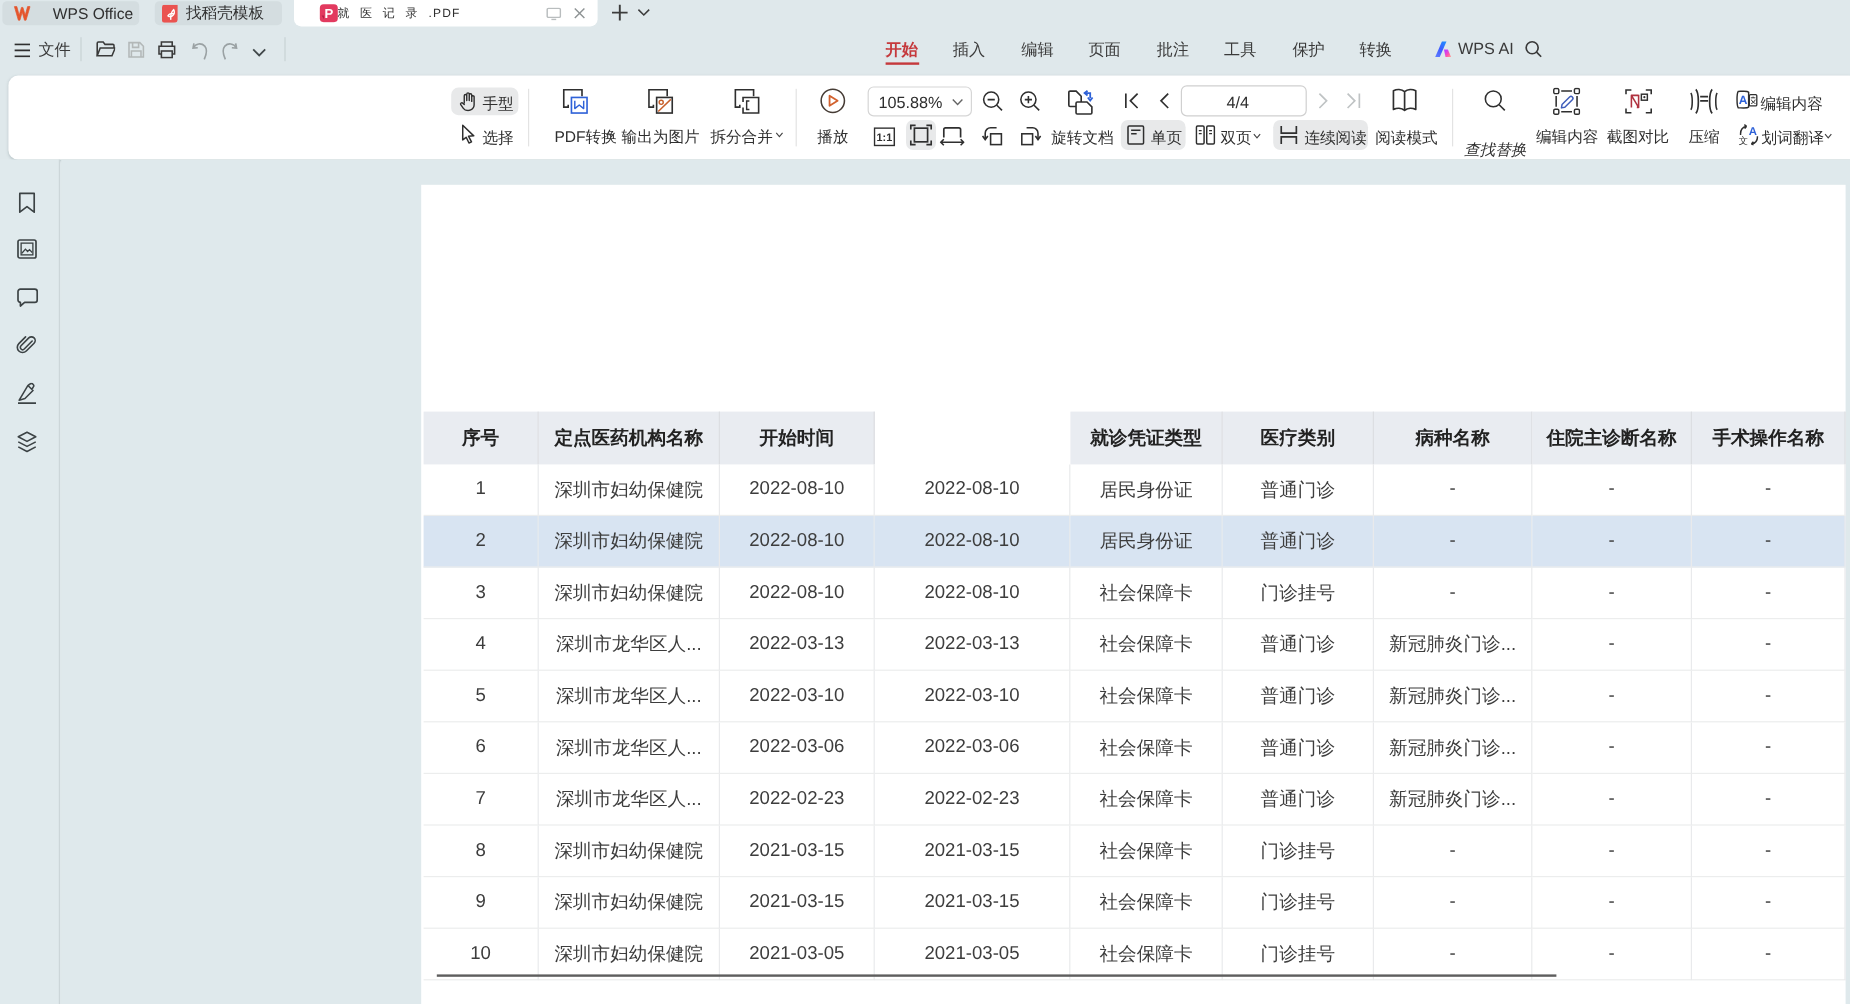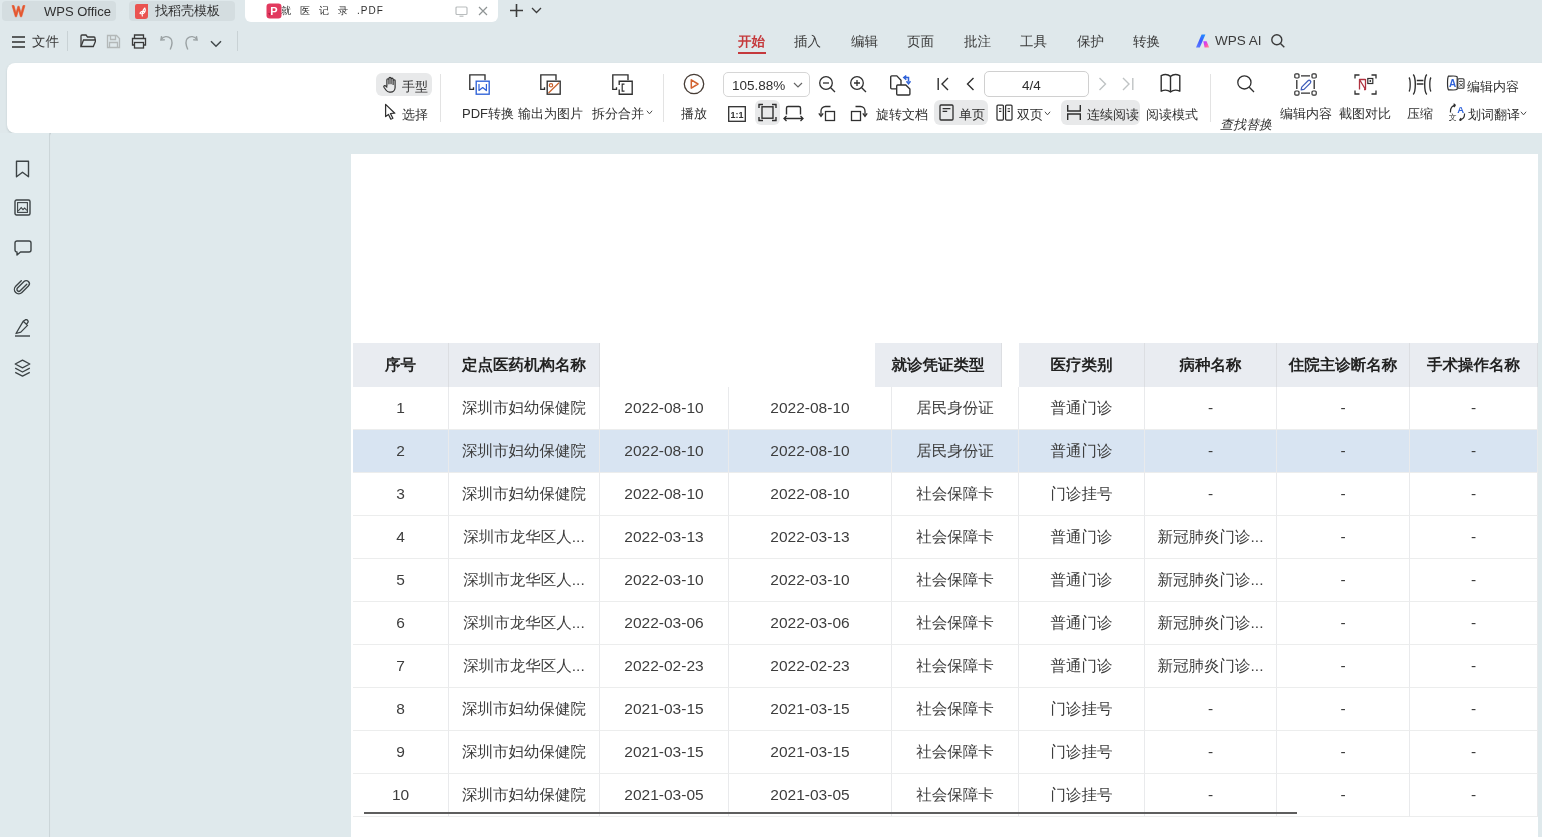--- a/index.html
+++ b/index.html
@@ -341,21 +341,22 @@
         <path d="M1.2 13.4 L8.5 17.2 L15.8 13.4" fill="none" stroke="#3c4345" stroke-width="1.3" stroke-linejoin="round"></path>
       </svg>
 </div>
 
 <div class="abs" style="left:51px;top:133px;width:1491px;height:704px;background:#dfe9ec;"></div>
 <div class="abs" id="page"></div>
 <div id="tablewrap">
 <div class="trow" style="top:189px;height:44px;">
 <div class="cell hcell" style="left:0px;width:96px;">序号</div>
 <div class="cell hcell" style="left:96px;width:151px;">定点医药机构名称</div>
-<div class="cell hcell" style="left:522px;width:127px;">就诊凭证类型</div>
+<div class="cell hcell" style="left:247px;width:129px;">开始时间</div>
+<div class="cell hcell" style="left:539px;width:127px;">就诊凭证类型</div>
 <div class="cell hcell" style="left:792px;width:132px;">病种名称</div>
 <div class="cell hcell" style="left:666px;width:126px;">医疗类别</div>
 <div class="cell hcell" style="left:924px;width:133px;">住院主诊断名称</div>
 <div class="cell hcell" style="left:1057px;width:128px;">手术操作名称</div>
 </div>
 <div class="trow" style="top:233px;">
 <div class="cell" style="left:0px;width:96px;">1</div>
 <div class="cell" style="left:96px;width:151px;">深圳市妇幼保健院</div>
 <div class="cell" style="left:247px;width:129px;">2022-08-10</div>
 <div class="cell" style="left:376px;width:163px;">2022-08-10</div>

